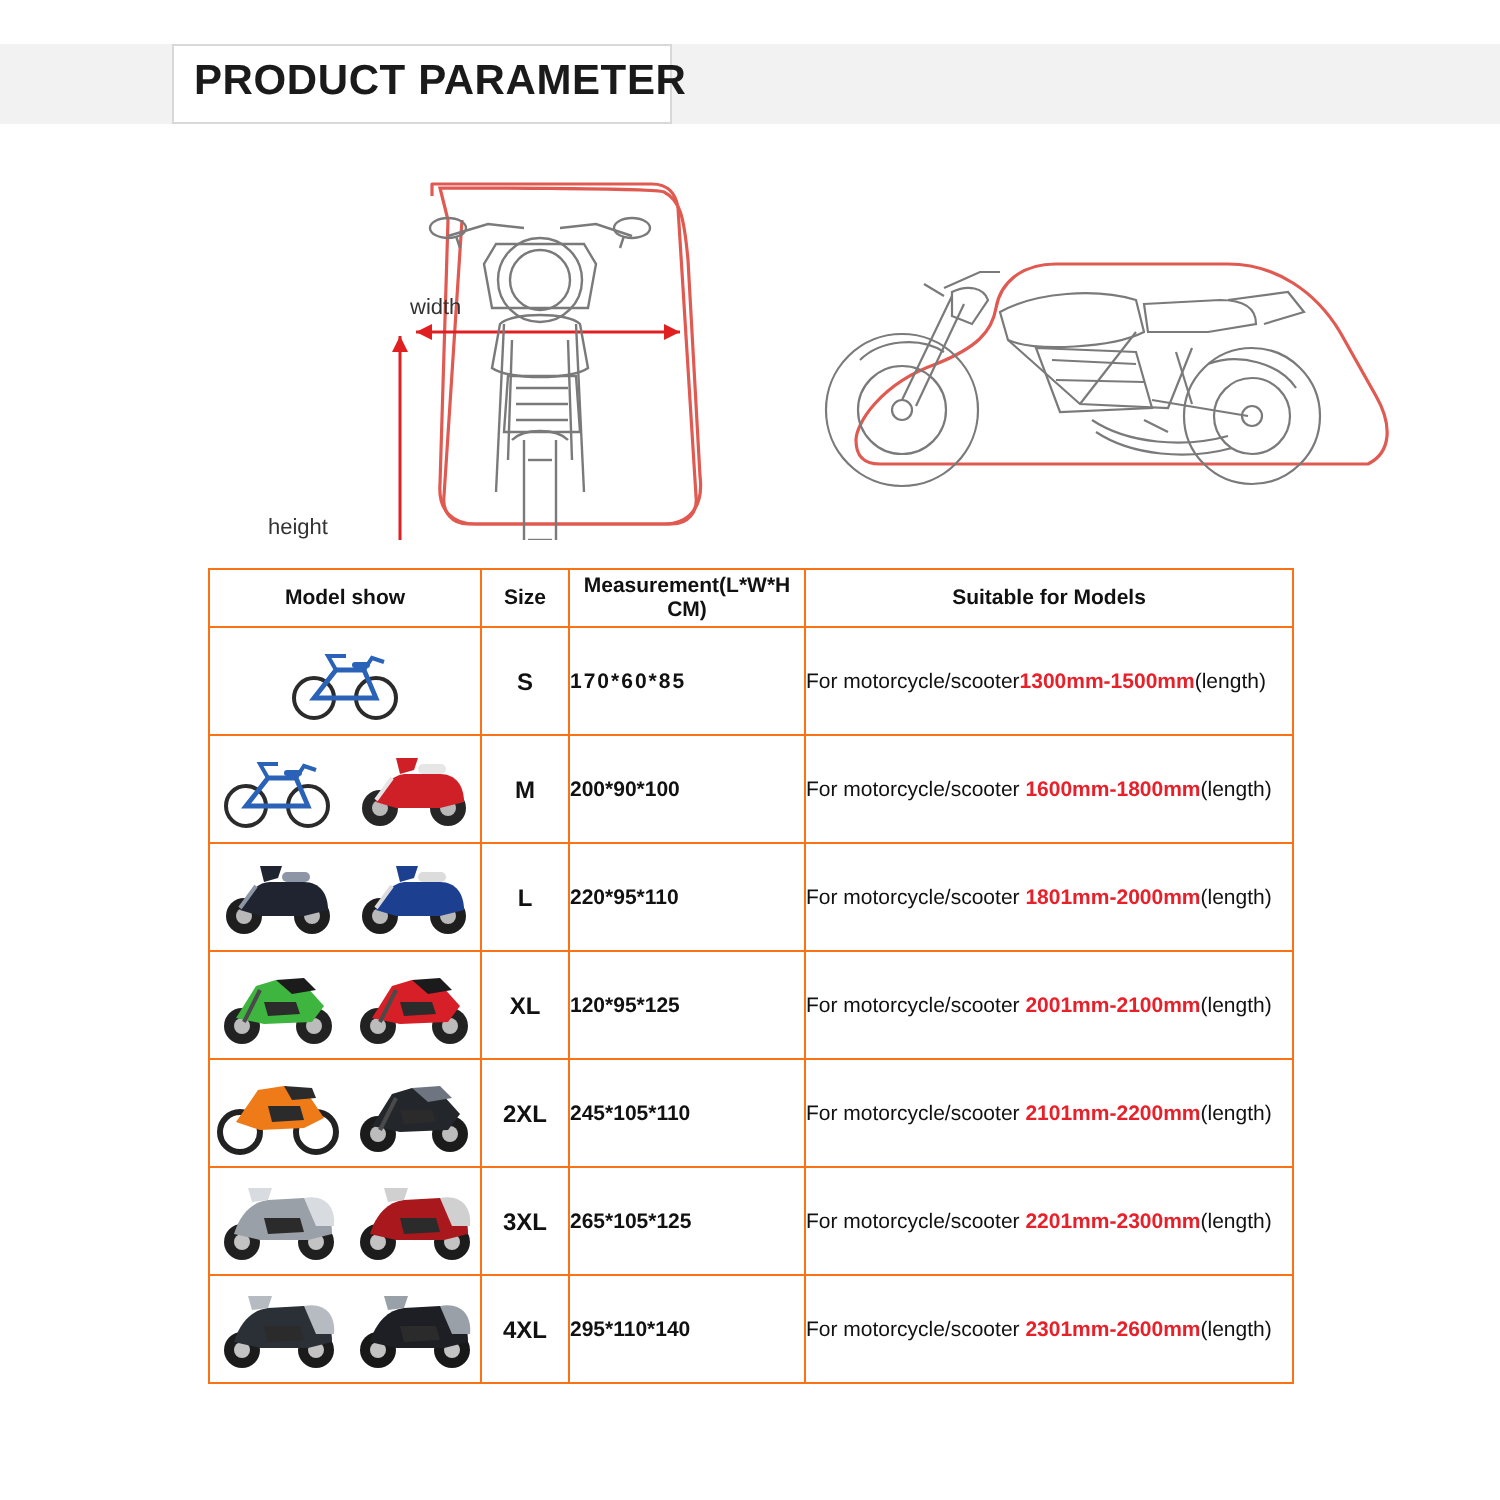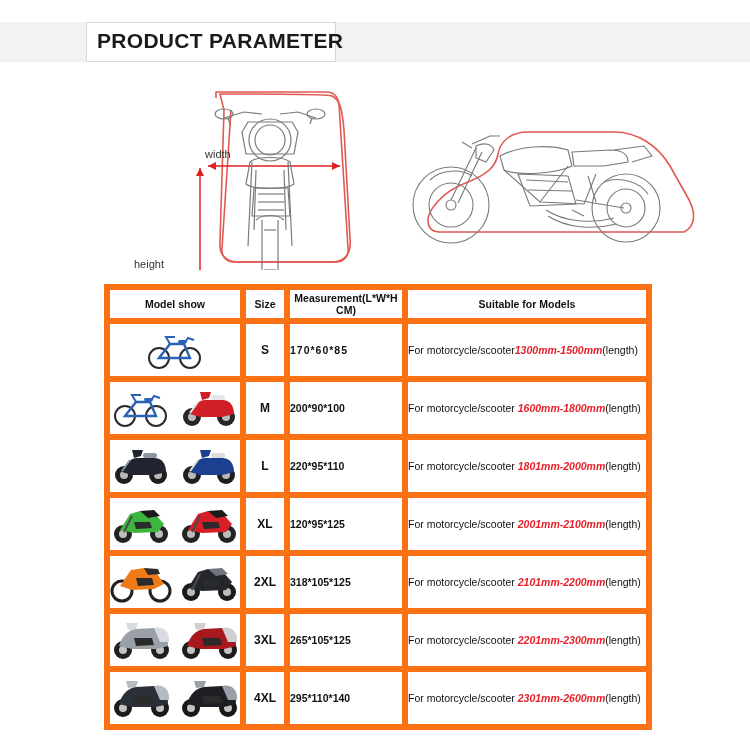--- a/index.html
+++ b/index.html
@@ -81,21 +81,21 @@
     left: 104px;
     top: 284px;
     width: 542px;
   }
   table.spec {
     border-collapse: collapse;
     width: 542px;
     table-layout: fixed;
   }
   table.spec th, table.spec td {
-    border: 6px solid #f97316;
+    border: 1px solid #f97316;
     padding: 0;
     vertical-align: middle;
   }
   table.spec thead th {
     height: 28px;
     font-size: 10.5px;
     font-weight: bold;
     color: #111111;
     text-align: center;
     background: #ffffff;
@@ -123,21 +123,20 @@
     letter-spacing: 1px;
   }
   .cell-suit {
     font-size: 10.5px;
     color: #111111;
     padding-left: 8px;
     white-space: nowrap;
   }
   .hl {
     color: #e8202a;
-    font-style: italic;
     font-weight: bold;
   }
   .cell-model {
     padding: 0;
   }
   .model-pics {
     display: flex;
     align-items: center;
     justify-content: center;
     gap: 6px;
@@ -397,21 +396,21 @@
       <circle cx="49" cy="32" r="9" fill="#1b1b1b"></circle>
                   <circle cx="49" cy="32" r="4" fill="#bcbcbc"></circle>
       <path d="M10 28 L20 12 L30 9 L45 12 L54 22 L48 30 L24 31 Z" fill="#23262b"></path>
       <path d="M30 9 L44 8 L50 14 L38 16 Z" fill="#6e7480"></path>
       <path d="M14 30 L22 14" stroke="#4a4a4a" stroke-width="2" fill="none"></path>
       <path d="M24 20 L40 20 L42 26 L26 27 Z" fill="#2b2b2b"></path>
     </svg>
               </div>
             </td>
             <td class="cell-size">2XL</td>
-            <td class="cell-meas">318*105*125</td>
+            <td class="cell-meas">245*105*110</td>
             <td class="cell-suit"><span>For motorcycle/scooter </span><span class="hl">2101mm-2200mm</span><span>(length)</span></td>
           </tr>
           <tr>
             <td class="cell-model">
               <div class="model-pics">
                 <svg class="pic" viewBox="0 0 62 44" width="62" height="44">
       <circle cx="13" cy="32" r="9" fill="#202020"></circle>
                   <circle cx="13" cy="32" r="4" fill="#c3c3c3"></circle>
       <circle cx="50" cy="32" r="9" fill="#202020"></circle>
                   <circle cx="50" cy="32" r="4" fill="#c3c3c3"></circle>

